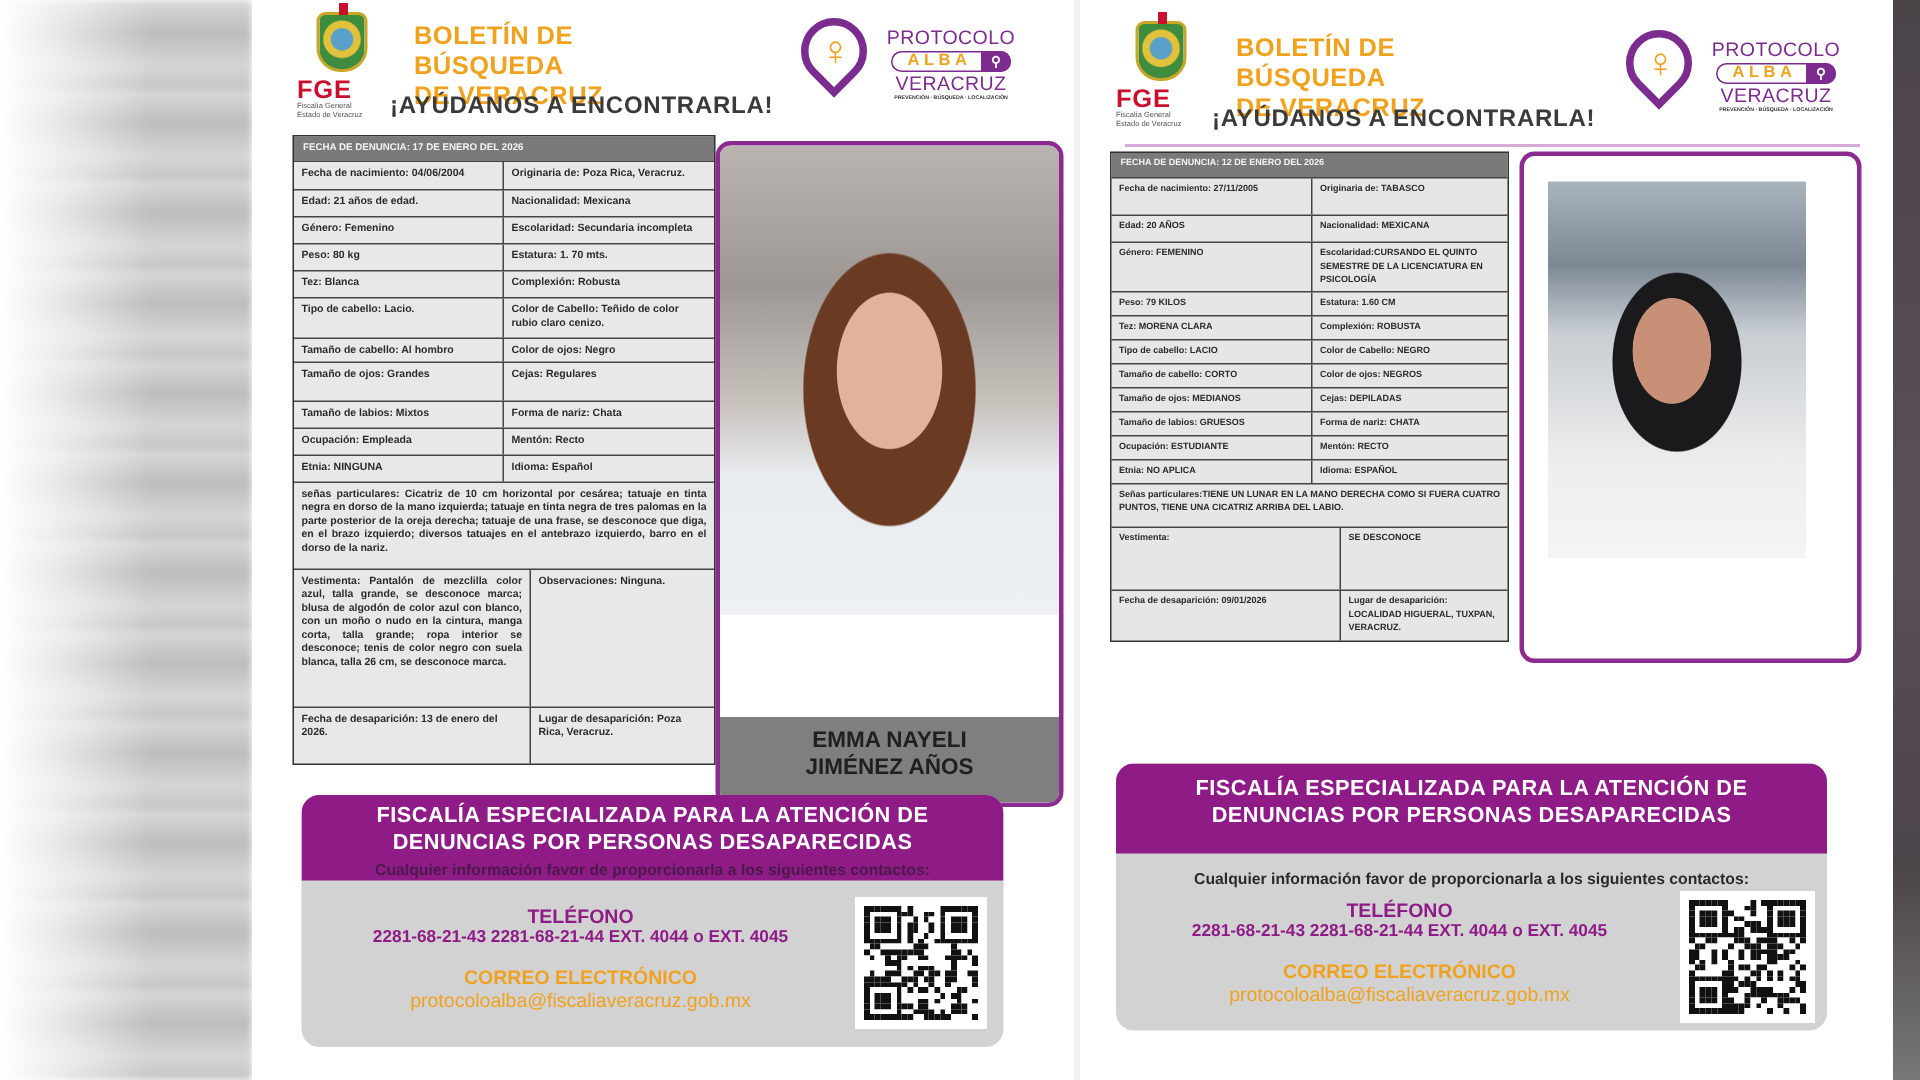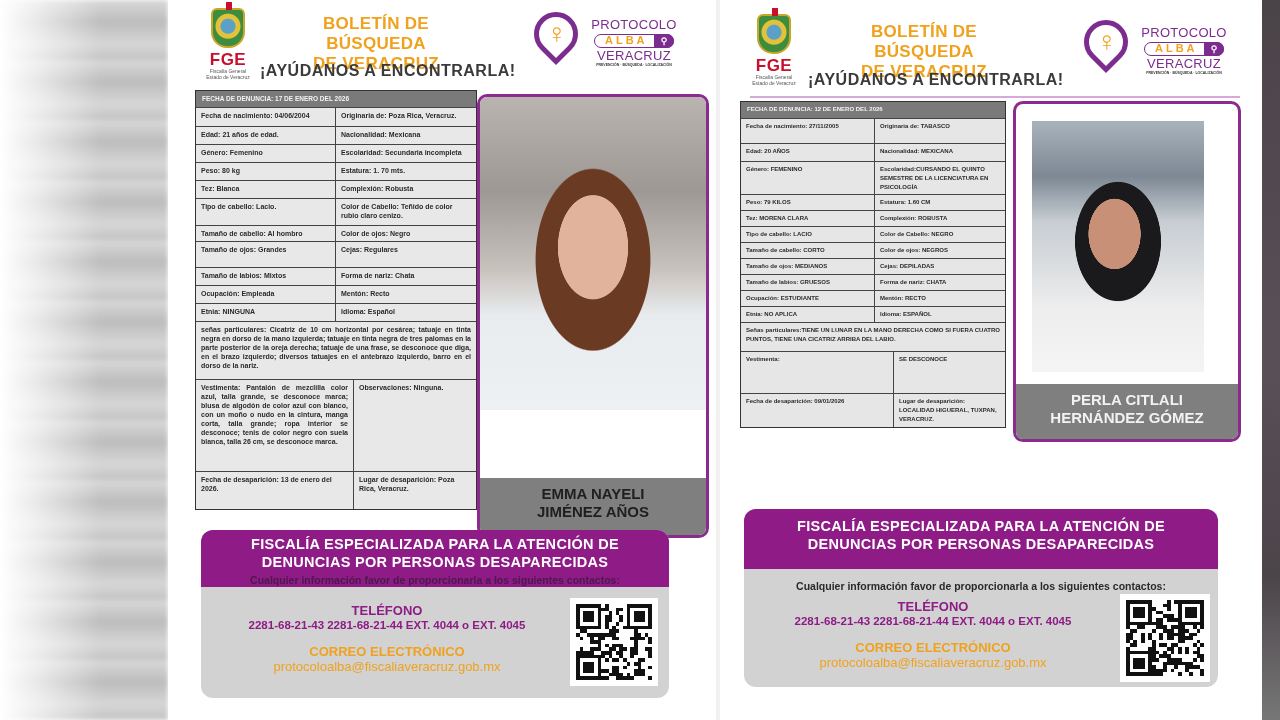--- a/index.html
+++ b/index.html
@@ -22,32 +22,32 @@
   }
   .sheet {
     position: absolute; top: 0; height: 720px; background: #ffffff;
   }
   #sheet-left { left: 168px; width: 548px; }
   #sheet-right { left: 720px; width: 542px; }
   .divider-line { position: absolute; left: 716px; top: 0; width: 4px; height: 720px; background: #f1f1f1; }
 
   
   .header { position: absolute; left: 0; top: 0; width: 100%; height: 90px; }
-  .fge-logo { position: absolute; top: 8px; width: 60px; height: 78px; text-align: center; }
+  .fge-logo { position: absolute; top: 8px; width: 60px; height: 78px; }
   .shield {
     margin: 0 auto; width: 34px; height: 40px; border-radius: 6px 6px 16px 16px;
     background: radial-gradient(circle at 50% 45%, #5aa0c8 0 7px, #e2c23a 8px 12px, #3e8c3e 13px);
     border: 2px solid #c8a628; position: relative;
   }
   .shield:before {
     content: ""; position: absolute; top: -8px; left: 13px; width: 6px; height: 8px; background: #c8102e;
   }
   .fge-text { font-weight: bold; font-size: 17px; color: #c8102e; line-height: 17px; margin-top: 3px; letter-spacing: 0.5px; }
   .fge-sub { font-size: 5px; color: #555; line-height: 6px; }
-  .title-block { position: absolute; text-align: center; }
+  .title-block { position: absolute; }
   .title-orange { font-weight: bold; color: #f0a21e; font-size: 17px; line-height: 20px; letter-spacing: 0.3px; }
   .title-dark { position: absolute; font-weight: bold; color: #3a3a3a; font-size: 16px; letter-spacing: 0.5px; white-space: nowrap; }
   .alba-logo { position: absolute; width: 150px; height: 70px; }
   .pin {
     position: absolute; left: 0; top: 2px; width: 44px; height: 44px;
     border: 5px solid #7b2c8e; border-radius: 50% 50% 50% 0; transform: rotate(-45deg);
   }
   .venus { position: absolute; left: 8px; top: 4px; font-size: 28px; color: #f0a21e; font-weight: bold; line-height: 40px; width: 30px; text-align: center; }
   .alba-text { position: absolute; left: 52px; top: 8px; width: 96px; text-align: center; }
   .proto { font-size: 13px; color: #7b2c8e; line-height: 14px; letter-spacing: 0.3px; }
@@ -742,24 +742,20 @@
         <div class="cell" style="flex:1; font-size:6px;">SE DESCONOCE</div>
       </div>
     <div class="row" style="height:34px;">
         <div class="cell l" style="width:153px; font-size:6px;">Fecha de desaparición: 09/01/2026</div>
         <div class="cell" style="flex:1; font-size:6px;">Lugar de desaparición: LOCALIDAD HIGUERAL, TUXPAN, VERACRUZ.</div>
       </div>
   </div>
 
   <div class="photo-card" style="left:293px; top:101px; width:228px; height:341px;">
     <div class="photo photo-perla" style="left:16px; top:17px; width:172px; height:251px;"></div>
-    <div class="name-bar name-light" style="height:55px;">
-      <div>PERLA CITLALI</div>
-      <div>HERNÁNDEZ GÓMEZ</div>
-    </div>
   </div>
 
   <div class="contact" style="left:24px; top:509px; width:474px; height:178px;">
     <div class="contact-top" style="height:60px; padding-top:8px;">
       <div>FISCALÍA ESPECIALIZADA PARA LA ATENCIÓN DE</div>
       <div>DENUNCIAS POR PERSONAS DESAPARECIDAS</div>
     </div>
     <div class="any-info" style="position:absolute; left:0; top:71px; width:100%;">Cualquier información favor de proporcionarla a los siguientes contactos:</div>
     <div style="position:absolute; left:0; top:91px; width:378px;">
       <div class="phone-title">TELÉFONO</div>

